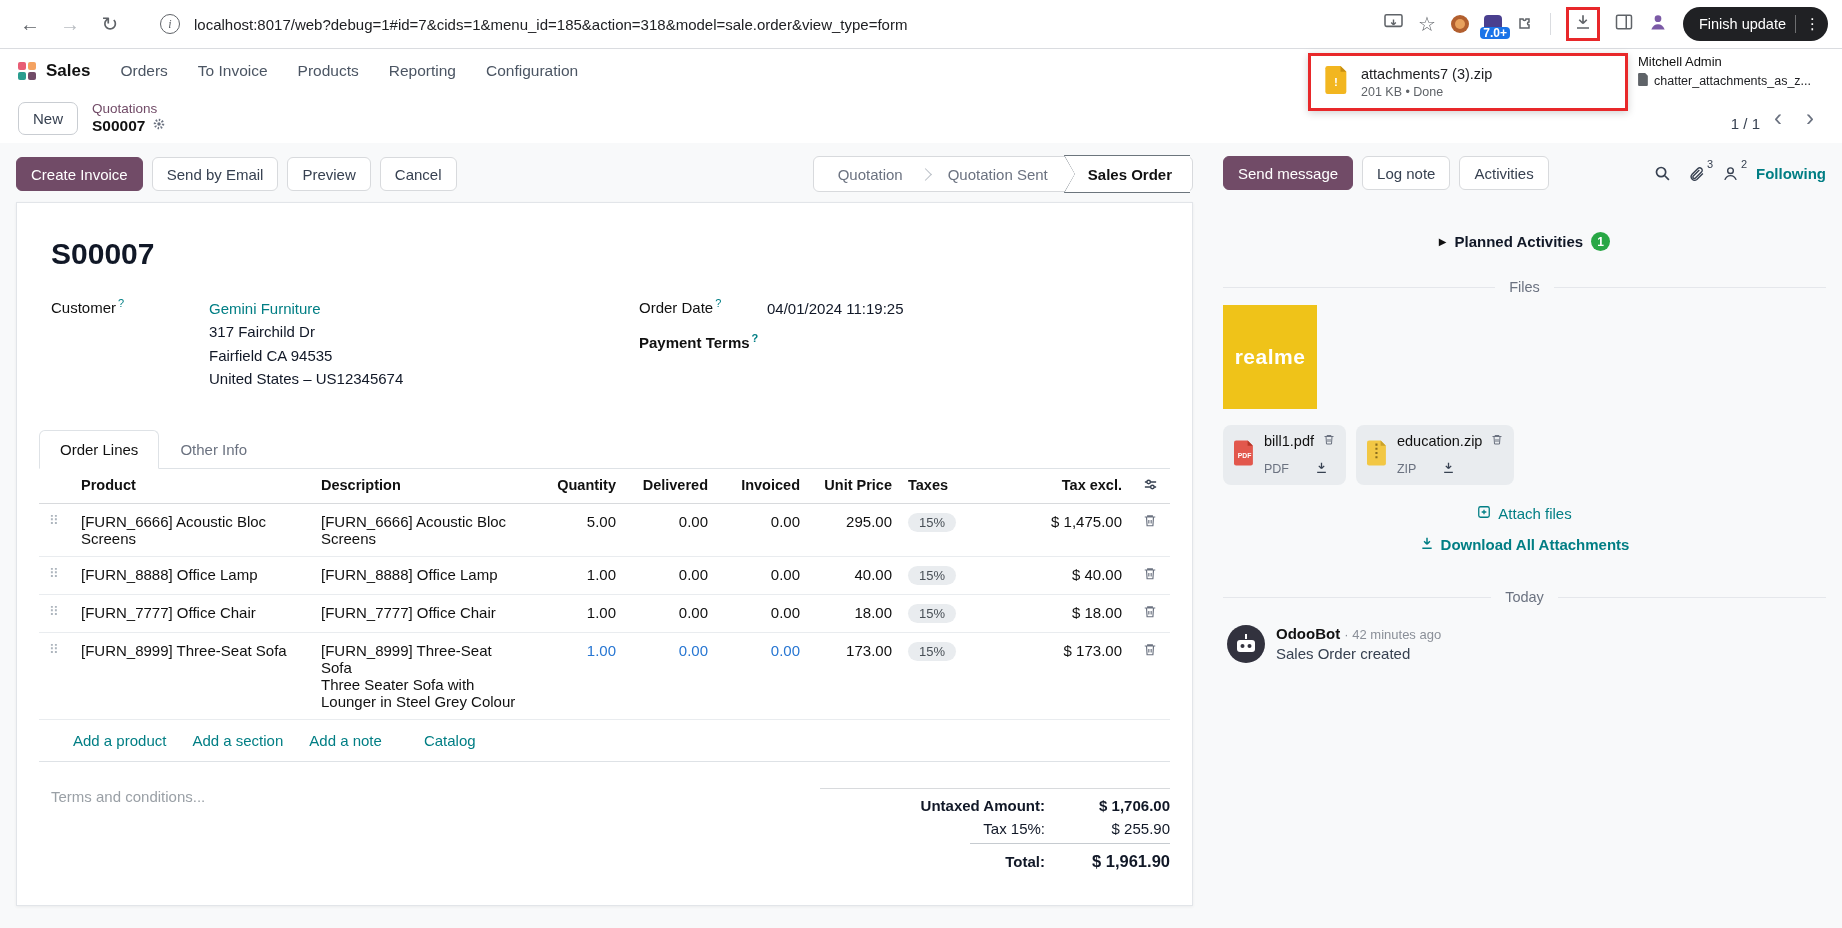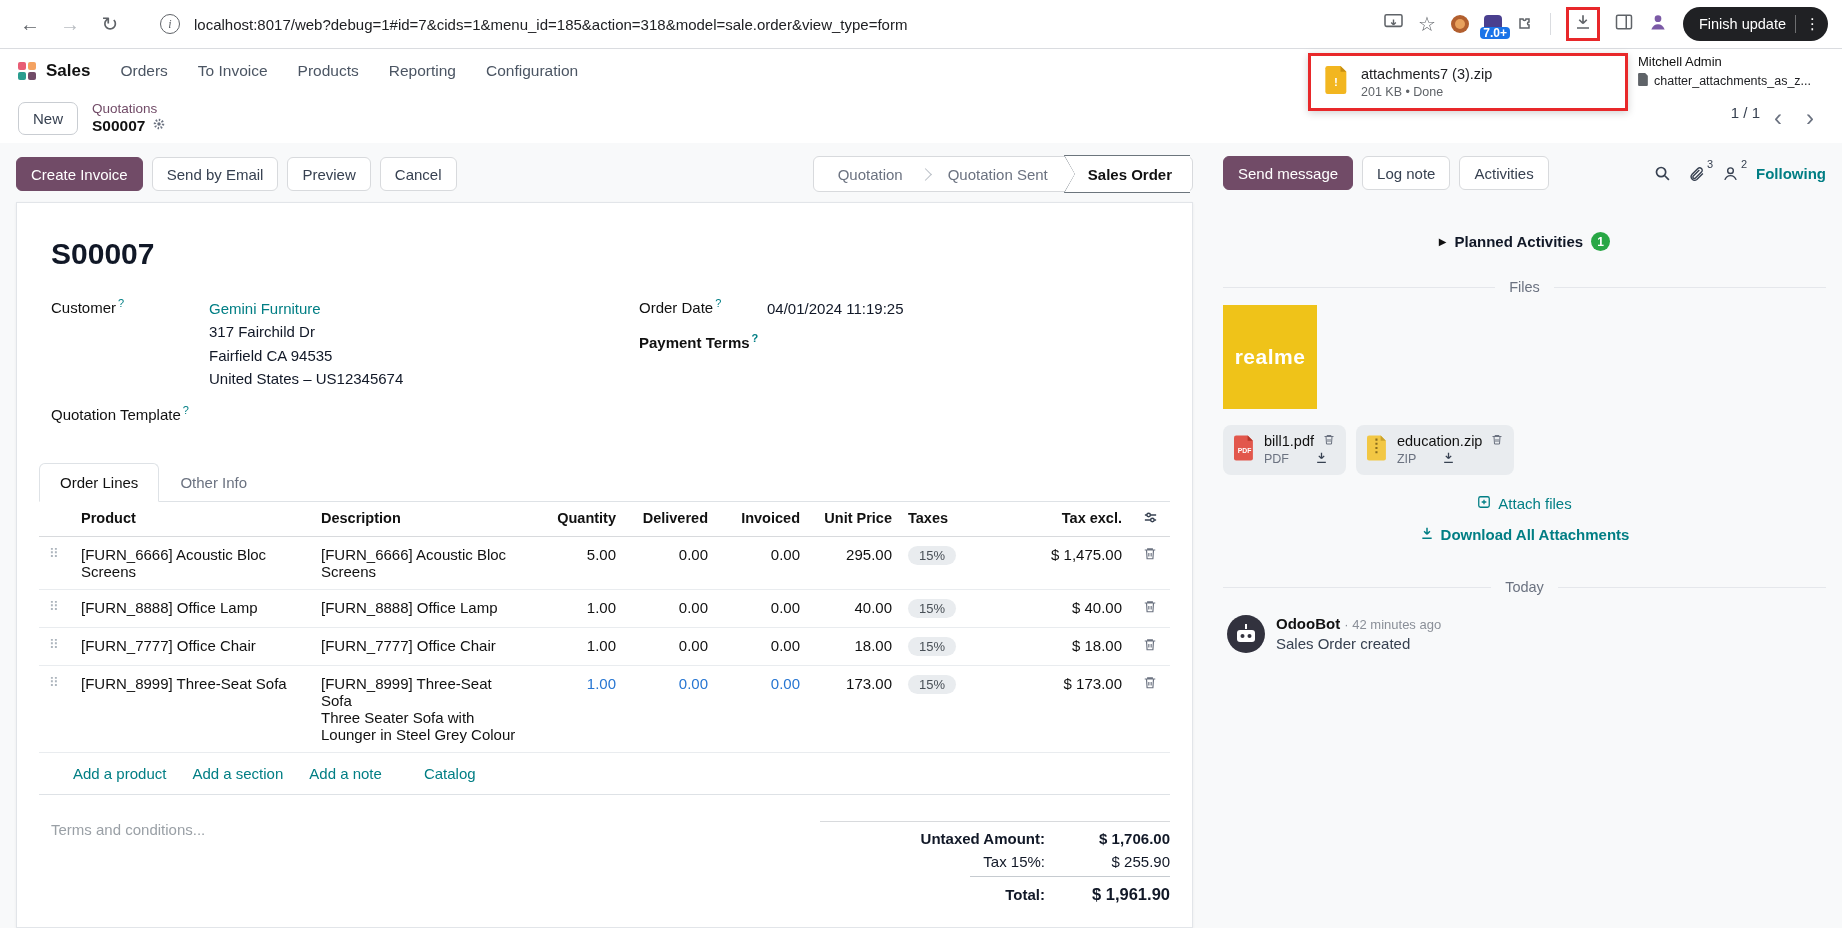--- a/index.html
+++ b/index.html
@@ -37,21 +37,21 @@
   .apps-grid i:nth-child(1){background:#e85d75}.apps-grid i:nth-child(2){background:#f4a261}
   .apps-grid i:nth-child(3){background:#2a9d8f}.apps-grid i:nth-child(4){background:#714b67}
   .nav-item{font-size:15.5px;color:#4b5563}
 
   
   .crumb-row{height:50px;background:#fff;display:flex;align-items:center;padding:0 18px;gap:14px}
   .new-btn{background:#fff;border:1px solid #c9cdd2;border-radius:7px;padding:7px 14px;font-size:15px;color:#374151;font-family:inherit}
   .crumbs{display:flex;flex-direction:column;line-height:1.2}
   .crumb-parent{font-size:13.5px;color:var(--accent)}
   .crumb-current{font-size:15.5px;font-weight:700;color:#111;display:flex;align-items:center;gap:7px}
-  .pager{margin-left:auto;display:flex;align-items:flex-start;gap:4px;font-size:15px;color:#374151}
+  .pager{margin-left:auto;display:flex;align-items:flex-end;gap:4px;font-size:15px;color:#374151}
   .pager-btn{font-size:24px;color:#6b7280;padding:0 10px;background:none;border:none;font-family:inherit}
 
   
   .content{display:flex;height:785px;background:var(--bg)}
   .left-col{width:1209px;flex:none;display:flex;flex-direction:column}
   .action-row{display:flex;align-items:center;margin:13px 16px 10px;gap:9px}
   .btn{height:34px;border-radius:6px;padding:0 14px;font-size:15px;font-family:inherit;border:1px solid #d8dadd;background:#fff;color:#374151}
   .btn.primary{background:var(--accent);border-color:var(--accent);color:#fff}
   .statusbar{margin-left:auto;display:flex;align-items:center;background:#fff;border:1px solid #d8dadd;border-radius:6px;height:36px;padding:0 2px 0 8px}
   .sb-step{padding:0 16px;font-size:15px;color:#6b7280}
@@ -115,21 +115,21 @@
   .following{color:var(--link);font-weight:700;font-size:15px}
   .planned{margin-top:42px;display:flex;align-items:center;justify-content:center;gap:8px;font-size:15px;font-weight:700}
   .caret{font-size:10px;color:#111}
   .green-badge{background:var(--green);color:#fff;width:19px;height:19px;border-radius:50%;font-size:12px;font-weight:700;display:flex;align-items:center;justify-content:center}
   .sep-label{display:flex;align-items:center;gap:14px;color:#6b7280;font-size:14.5px;margin-top:28px}
   .sep-label::before,.sep-label::after{content:"";flex:1;height:1px;background:#e5e7eb}
   .thumb{margin-top:10px;width:94px;height:104px;background:var(--yellow);display:flex;align-items:center;justify-content:center}
   .thumb span{color:#fff;font-weight:700;font-size:21px;letter-spacing:.5px}
   .fcards{display:flex;gap:10px;margin-top:16px}
   .fcard{background:#e9ecef;border-radius:8px;padding:8px 11px;display:flex;gap:9px;align-items:center}
-  .fmeta{display:flex;flex-direction:column;gap:2px}
+  .fmeta{display:flex;flex-direction:column;gap:12px}
   .fname-row{display:flex;align-items:center;gap:9px;font-size:14.5px;color:#111}
   .fsub-row{display:flex;align-items:center;gap:26px;font-size:12.5px;color:#6b7280}
   .teal-link{color:var(--link);text-decoration:none;font-size:15px;display:flex;align-items:center;gap:7px;justify-content:center}
   .attach-row{margin-top:20px}
   .dl-all{margin-top:14px;font-weight:700}
   .message{display:flex;gap:11px;margin-top:20px;padding-left:4px}
   .msg-head{font-size:15px}
   .msg-author{font-weight:700;color:#111}
   .msg-time{font-size:13px;color:#8a8f98}
   .msg-time::before{content:"· "}
@@ -261,24 +261,20 @@
         <div class="info-grid">
           <div class="ig-left">
             <div class="ig-row">
               <span class="ig-label"><span>Customer</span><sup>?</sup></span>
               <div class="ig-val">
                 <a class="link">Gemini Furniture</a>
                 <div>317 Fairchild Dr</div>
                 <div>Fairfield CA 94535</div>
                 <div>United States – US12345674</div>
               </div>
-            </div>
-            <div class="ig-row" style="margin-top:14px">
-              <span class="ig-label" style="width:auto"><span>Quotation Template</span><sup>?</sup></span>
-              <div class="ig-val"></div>
             </div>
           </div>
           <div class="ig-right">
             <div class="ig-row">
               <span class="ig-label"><span>Order Date</span><sup>?</sup></span>
               <div class="ig-val">04/01/2024 11:19:25</div>
             </div>
             <div class="ig-row">
               <span class="ig-label bold"><span>Payment Terms</span><sup>?</sup></span>
               <div class="ig-val"></div>

